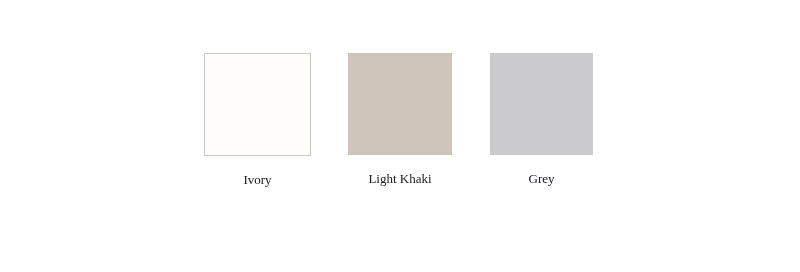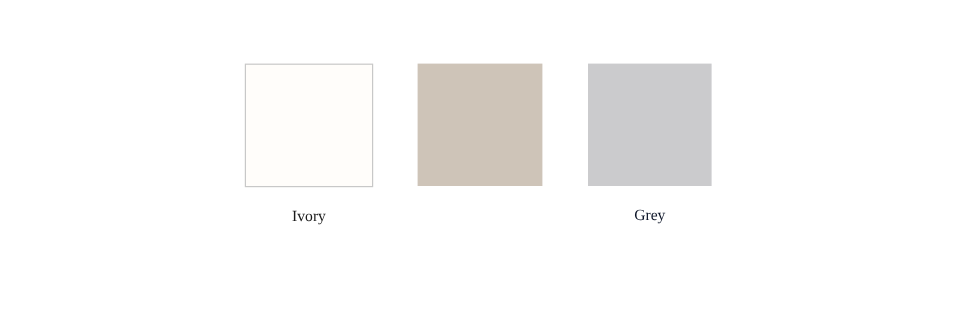--- a/index.html
+++ b/index.html
@@ -59,20 +59,21 @@
 
 <div id="swatch-palette">
 
   <div class="swatch-card" id="swatch-card-0">
     <span class="swatch-chip" id="swatch-chip-0" style="background: rgb(255, 253, 250); border: 1px solid rgb(200, 200, 200);"></span>
     <span class="swatch-label" style="color: rgb(26, 26, 26);">Ivory</span>
   </div>
 
   <div class="swatch-card" id="swatch-card-1">
     <span class="swatch-chip" id="swatch-chip-1" style="background: rgb(206, 196, 184); border: none;"></span>
+    <span class="swatch-label" style="color: rgb(26, 26, 26);">Light Khaki</span>
   </div>
 
   <div class="swatch-card" id="swatch-card-2">
     <span class="swatch-chip" id="swatch-chip-2" style="background: rgb(203, 203, 205); border: none;"></span>
     <span class="swatch-label" style="color: #0f172a;">Grey</span>
   </div>
 
 </div>
 
 </body></html>

